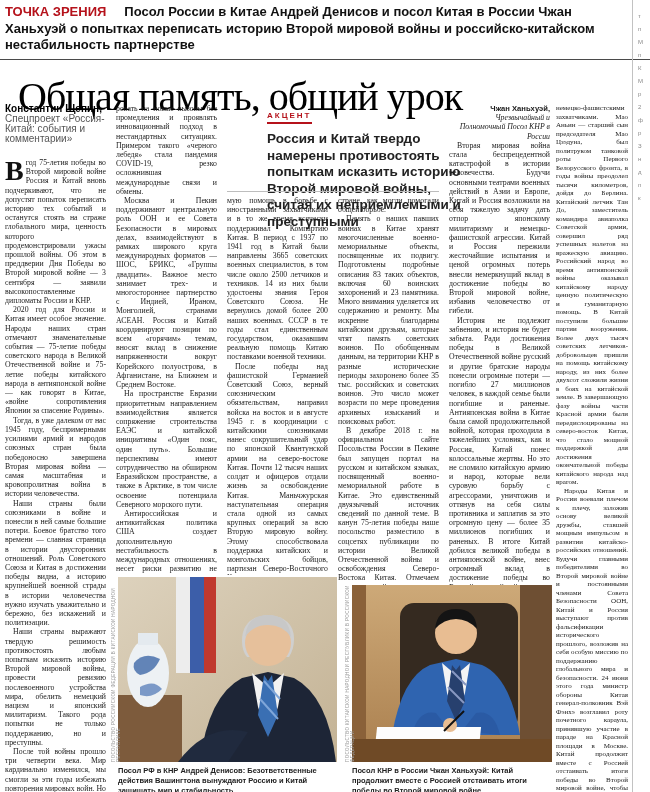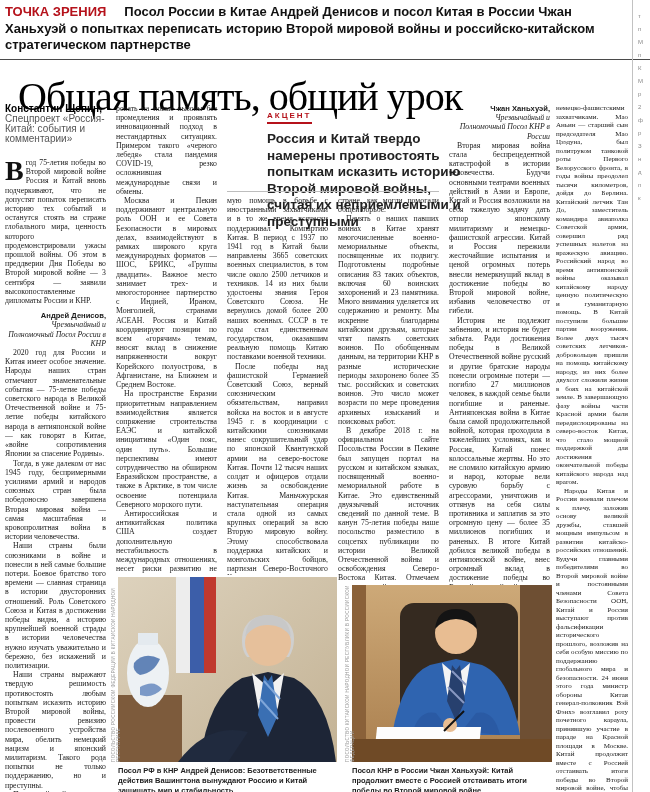--- a/index.html
+++ b/index.html
@@ -53,30 +53,29 @@
   
   .edge-rule{position:absolute;left:632px;top:0;width:1px;height:792px;background:#c2c2c2;}
   .edge-frags{position:absolute;left:638px;top:10px;width:12px;height:770px;overflow:hidden;
          font:6px/13px "Liberation Sans",sans-serif;color:#8a8a8a;white-space:pre-line;}
 </style>
 </head>
 <body>
 
 <div class="page">
 
-  <p class="dek"><span class="kicker">ТОЧКА ЗРЕНИЯ</span><span>Посол России в Китае Андрей Денисов и посол Китая в России Чжан Ханьхуэй о попытках переписать историю Второй мировой войны и российско-китайском стратегическом партнерстве</span></p>
+  <p class="dek"><span class="kicker">ТОЧКА ЗРЕНИЯ</span><span>Посол России в Китае Андрей Денисов и посол Китая в России Чжан Ханьхуэй о попытках переписать историю Второй мировой войны и российско-китайском нестабильность партнерстве</span></p>
 
   <div class="hrule"></div>
 
   <h1 class="headline">Общая память, общий урок</h1>
 
   <div class="col c1">
     <p class="byline"><span class="auth">Константин Щепин,</span><span class="proj">Спецпроект «Россия-Китай: события и комментарии»</span></p>
     <p class="noind"><span class="drop">В</span><span>год 75-летия победы во Второй мировой войне Россия и Китай вновь подчеркивают, что не допустят попыток переписать историю тех событий и останутся стоять на страже глобального мира, ценность которого продемонстрировали ужасы прошлой войны. Об этом в преддверии Дня Победы во Второй мировой войне — 3 сентября — заявили высокопоставленные дипломаты России и КНР.</span></p>
-    <p class="speaker"><span class="nm">Андрей Денисов,</span> <span class="ti">Чрезвычайный и Полномочный Посол России в КНР</span></p>
     <p>2020 год для России и Китая имеет особое значение. Народы наших стран отмечают знаменательные события — 75-летие победы советского народа в Великой Отечественной войне и 75-летие победы китайского народа в антияпонской войне — как говорят в Китае, «войне сопротивления Японии за спасение Родины».</p>
     <p>Тогда, в уже далеком от нас 1945 году, беспримерными усилиями армий и народов союзных стран была победоносно завершена Вторая мировая война — самая масштабная и кровопролитная война в истории человечества.</p>
     <p>Наши страны были союзниками в войне и понесли в ней самые большие потери. Боевое братство того времени — славная страница в истории двусторонних отношений. Роль Советского Союза и Китая в достижении победы видна, а историю крупнейшей военной страды в истории человечества нужно изучать уважительно и бережно, без искажений и политизации.</p>
     <p>Наши страны выражают твердую решимость противостоять любым попыткам исказить историю Второй мировой войны, провести ревизию послевоенного устройства мира, обелить немецкий нацизм и японский милитаризм. Такого рода попытки не только поддержанию, но и преступны.</p>
     <p>После той войны прошло три четверти века. Мир кардинально изменился, мы смогли за эти годы избежать повторения мировых войн. Но все же человечеству приходится сталкиваться с крайне серьезными новыми вызовами и угрозами. Множатся локальные и региональные вооруженные конфликты. Соперничество между великими державами порой приобретает весьма напряженный характер.</p>
 
   </div>
 
   <div class="col c2">
     <p class="noind">ровать на новые вызовы без промедления и проявлять инновационный подход в нестандартных ситуациях. Примером такого «черного лебедя» стала пандемия COVID-19, резко осложнившая международные связи и обмены.</p>

